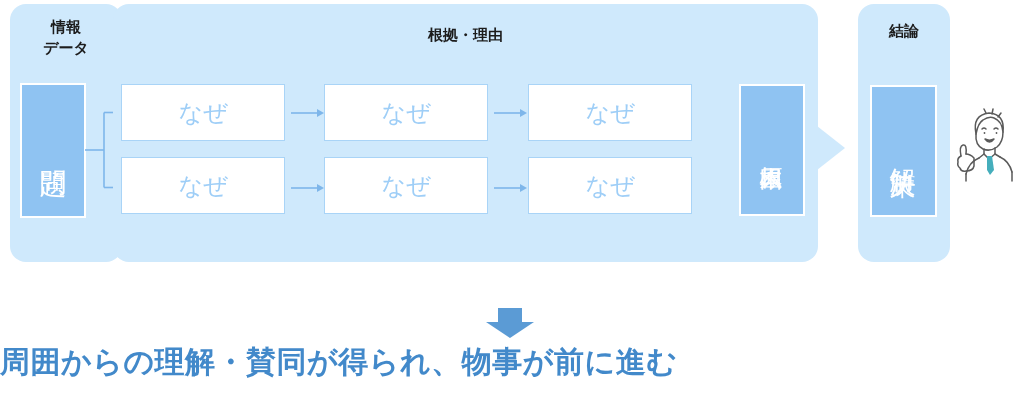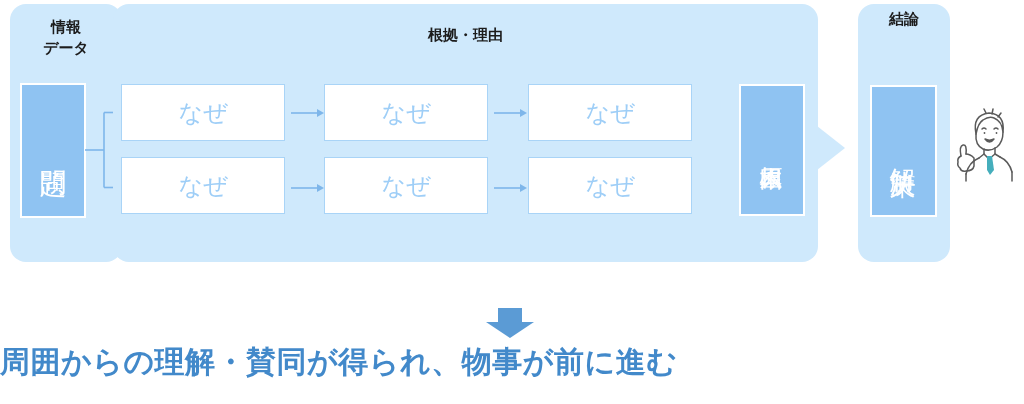--- a/index.html
+++ b/index.html
@@ -9,21 +9,21 @@
   .panel{position:absolute;top:4px;height:258px;background:#cfe9fc;border-radius:16px;}
   .panel-label{color:#1c1c1c;font-weight:600;font-size:15px;text-align:center;line-height:1.4;}
 
   .left-panel{left:10px;width:112px;}
   .left-panel .panel-label{padding-top:12px;}
 
   .mid-panel{left:113px;width:705px;}
   .mid-panel .panel-label{padding-top:20px;}
 
   .right-panel{left:858px;width:92px;}
-  .right-panel .panel-label{padding-top:4px;}
+  .right-panel .panel-label{padding-top:16px;}
 
   .inner-box{position:absolute;background:#8fc3f2;border:2px solid #ffffff;box-sizing:border-box;
              display:flex;align-items:center;justify-content:center;}
   .vtext{writing-mode:vertical-rl;text-orientation:upright;color:#ffffff;letter-spacing:3px;}
 
   .problem-box{left:10px;top:79px;width:66px;height:135px;}
   .problem-box .vtext{font-size:27px;}
 
   .rootcause-box{left:626px;top:80px;width:66px;height:132px;}
   .rootcause-box .vtext{font-size:23px;letter-spacing:1px;}

